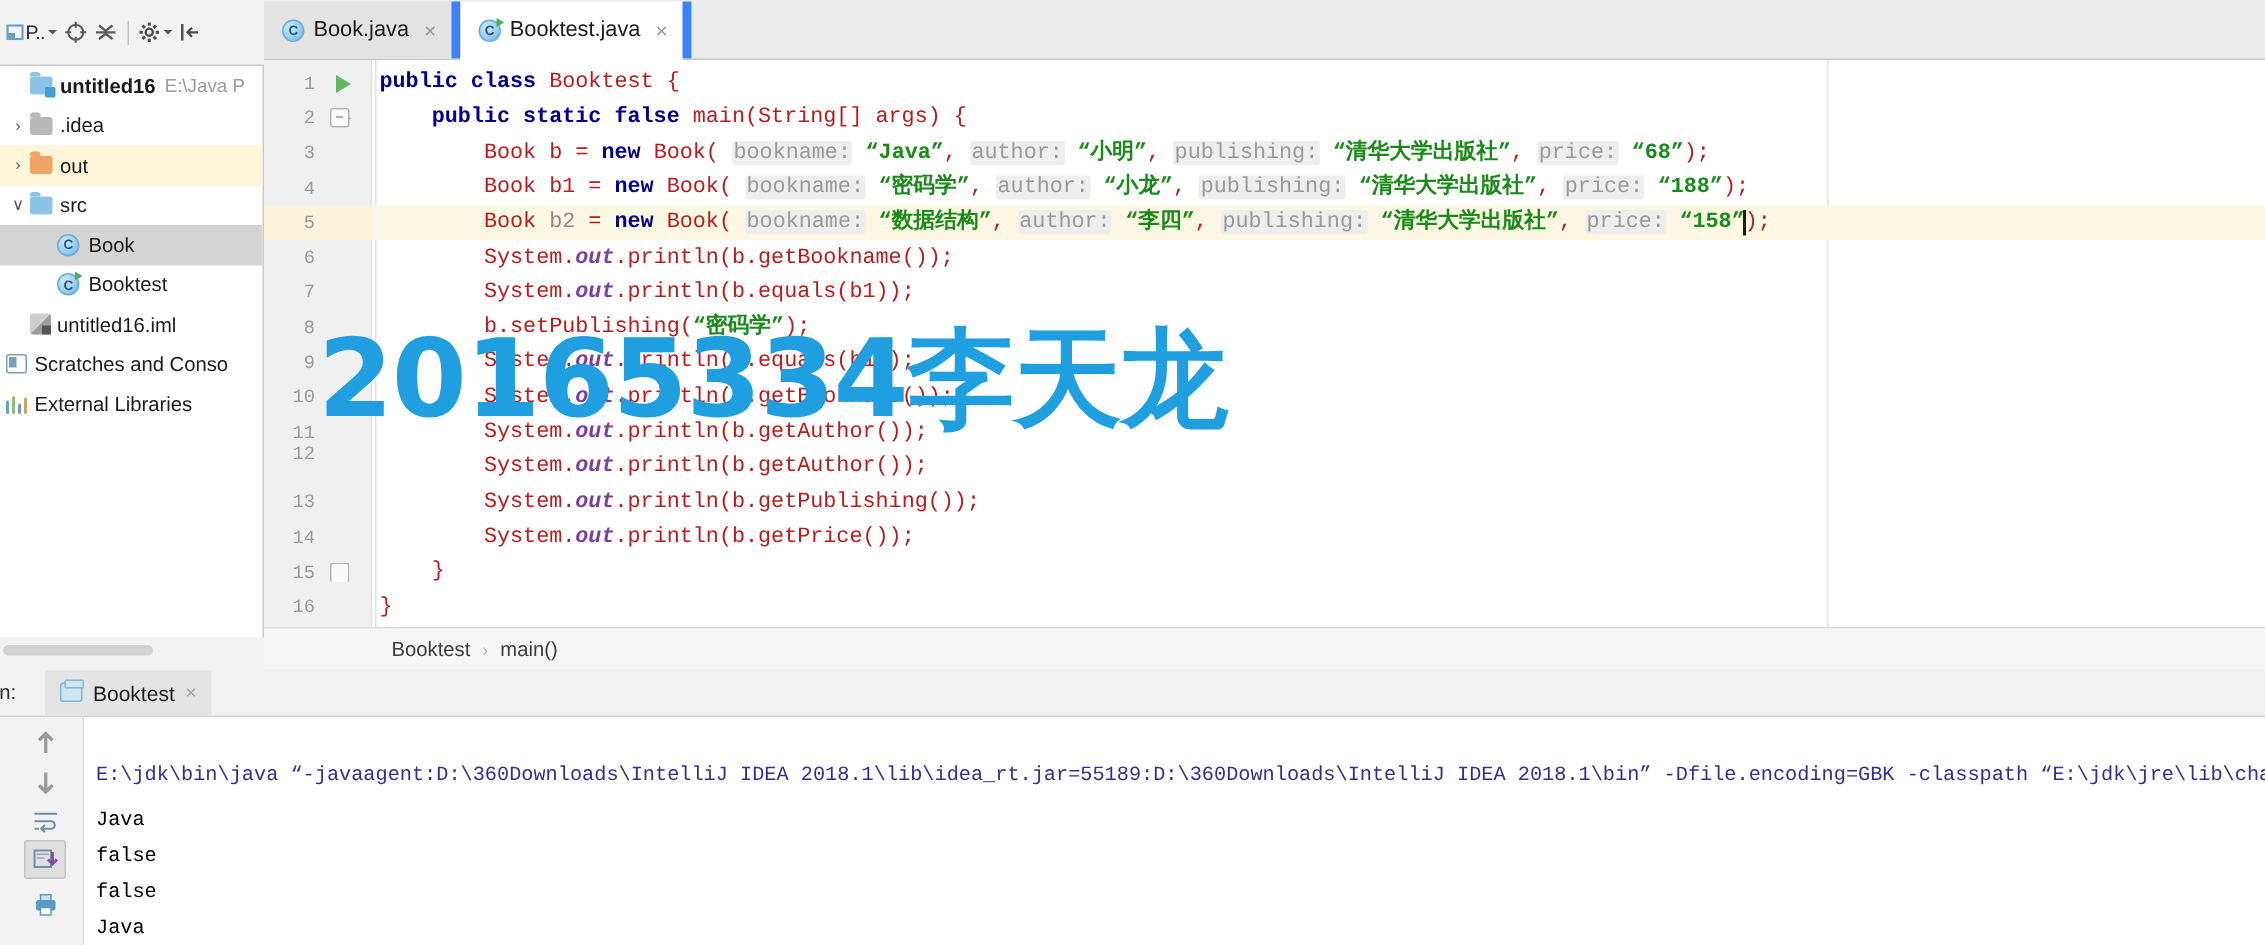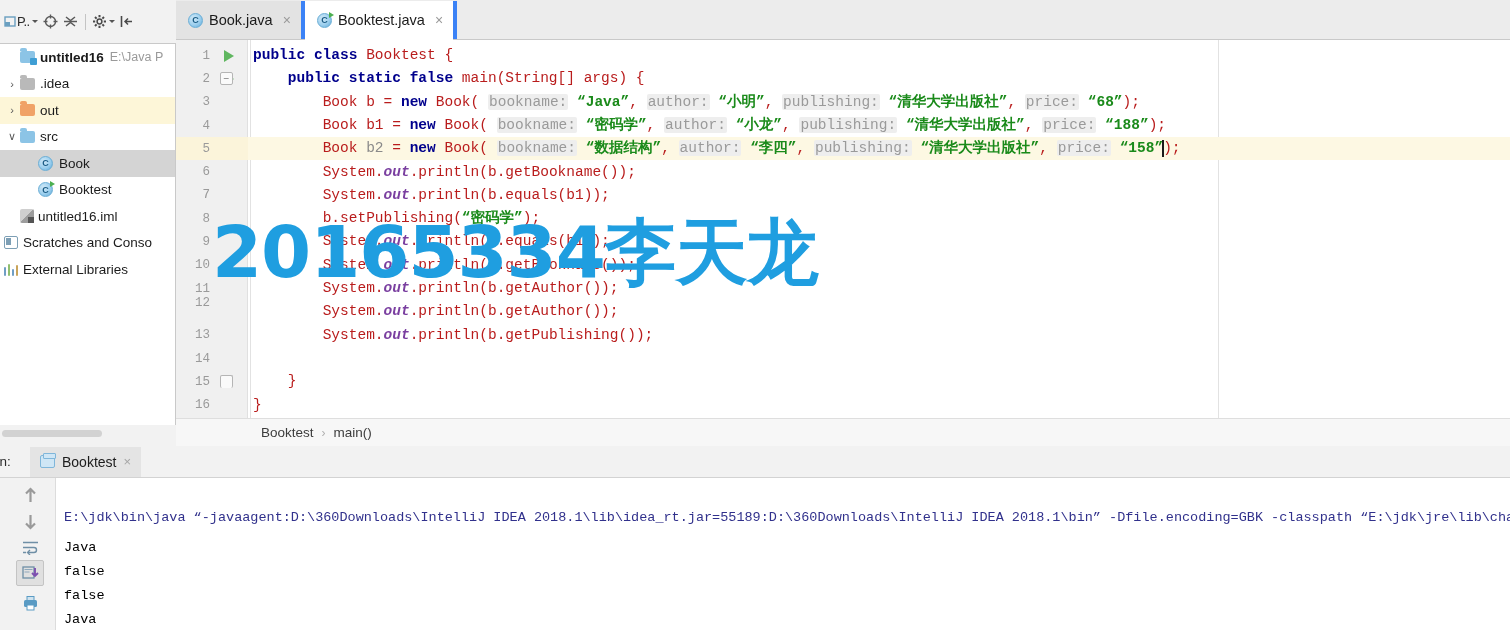--- a/index.html
+++ b/index.html
@@ -15,21 +15,21 @@
             height:24px; min-width:20px; padding:0 2px; cursor:default; }
   .tb-label{ font-size:13px; color:#2b2b2b; letter-spacing:-.5px; }
   .tb-sep{ width:1px; height:16px; background:#c4c4c4; margin:0 4px; }
   .caret{ width:0;height:0;border-left:3px solid transparent;border-right:3px solid transparent;
           border-top:3px solid #555; margin-left:2px; }
 
   
   .tabs{ position:absolute; left:176px; top:0; width:1334px; height:40px;
          background:#ececec; border-bottom:1px solid #c9c9c9; display:flex; align-items:flex-end; }
   .tab{ height:38px; display:flex; align-items:center; gap:6px; padding:0 10px 0 12px;
-        font-size:14.5px; color:#1b1b1b; border-right:4px solid #3b82f6;
+        font-size:14.5px; color:#1b1b1b; border-right:6px solid #3b82f6;
         background:#e3e3e3; position:relative; cursor:pointer; }
   .tab.active{ background:#fff; }
   .tab.active:after{ content:""; position:absolute; left:0; right:0; bottom:-1px; height:2px; background:#fff; }
   .tab .x{ color:#9a9a9a; font-size:14px; margin-left:4px; }
   .jicon{ width:15px;height:15px;border-radius:50%; position:relative;
           background:radial-gradient(circle at 35% 33%, #cfe8f7 0%, #9ccfee 55%, #5ba8d8 100%);
           border:1px solid #6aaed6; display:inline-block; }
   .jicon:before{ content:"C"; position:absolute; inset:0; font-size:9px; font-weight:bold;
                  color:#1b5c85; display:flex; align-items:center; justify-content:center; }
   .jicon.run:after{ content:""; position:absolute; right:-3px; top:-2px; width:0;height:0;
@@ -337,20 +337,21 @@
       <div class="caret-bar" style="left:914px; top:100px"></div>
 
       <div class="cline" style="top:120.5px">        <span class="pl">System.</span><span class="fld">out</span><span class="pl">.println(b.getBookname());</span></div>
       <div class="cline" style="top:143.8px">        <span class="pl">System.</span><span class="fld">out</span><span class="pl">.println(b.equals(b1));</span></div>
       <div class="cline" style="top:167.1px">        <span class="pl">b.setPublishing(</span><span class="str">“密码学”</span><span class="pl">);</span></div>
       <div class="cline" style="top:190.4px">        <span class="pl">System.</span><span class="fld">out</span><span class="pl">.println(b.equals(b1));</span></div>
       <div class="cline" style="top:213.7px">        <span class="pl">System.</span><span class="fld">out</span><span class="pl">.println(b.getBookname());</span></div>
       <div class="cline" style="top:237px">        <span class="pl">System.</span><span class="fld">out</span><span class="pl">.println(b.getAuthor());</span></div>
       <div class="cline" style="top:260.3px">        <span class="pl">System.</span><span class="fld">out</span><span class="pl">.println(b.getAuthor());</span></div>
       <div class="cline" style="top:283.6px">        <span class="pl">System.</span><span class="fld">out</span><span class="pl">.println(b.getPublishing());</span></div>
+      <div class="cline" style="top:306.9px">        <span class="pl">System.</span><span class="fld">out</span><span class="pl">.println(b.getPrice());</span></div>
       <div class="cline" style="top:330.2px">    <span class="pl">}</span></div>
       <div class="cline" style="top:353.5px"><span class="pl">}</span></div>
     </div>
   </div>
 
   <div class="wm">20165334李天龙</div>
 
   <div class="crumb">
     <span>Booktest</span>
     <span class="sep">›</span>

